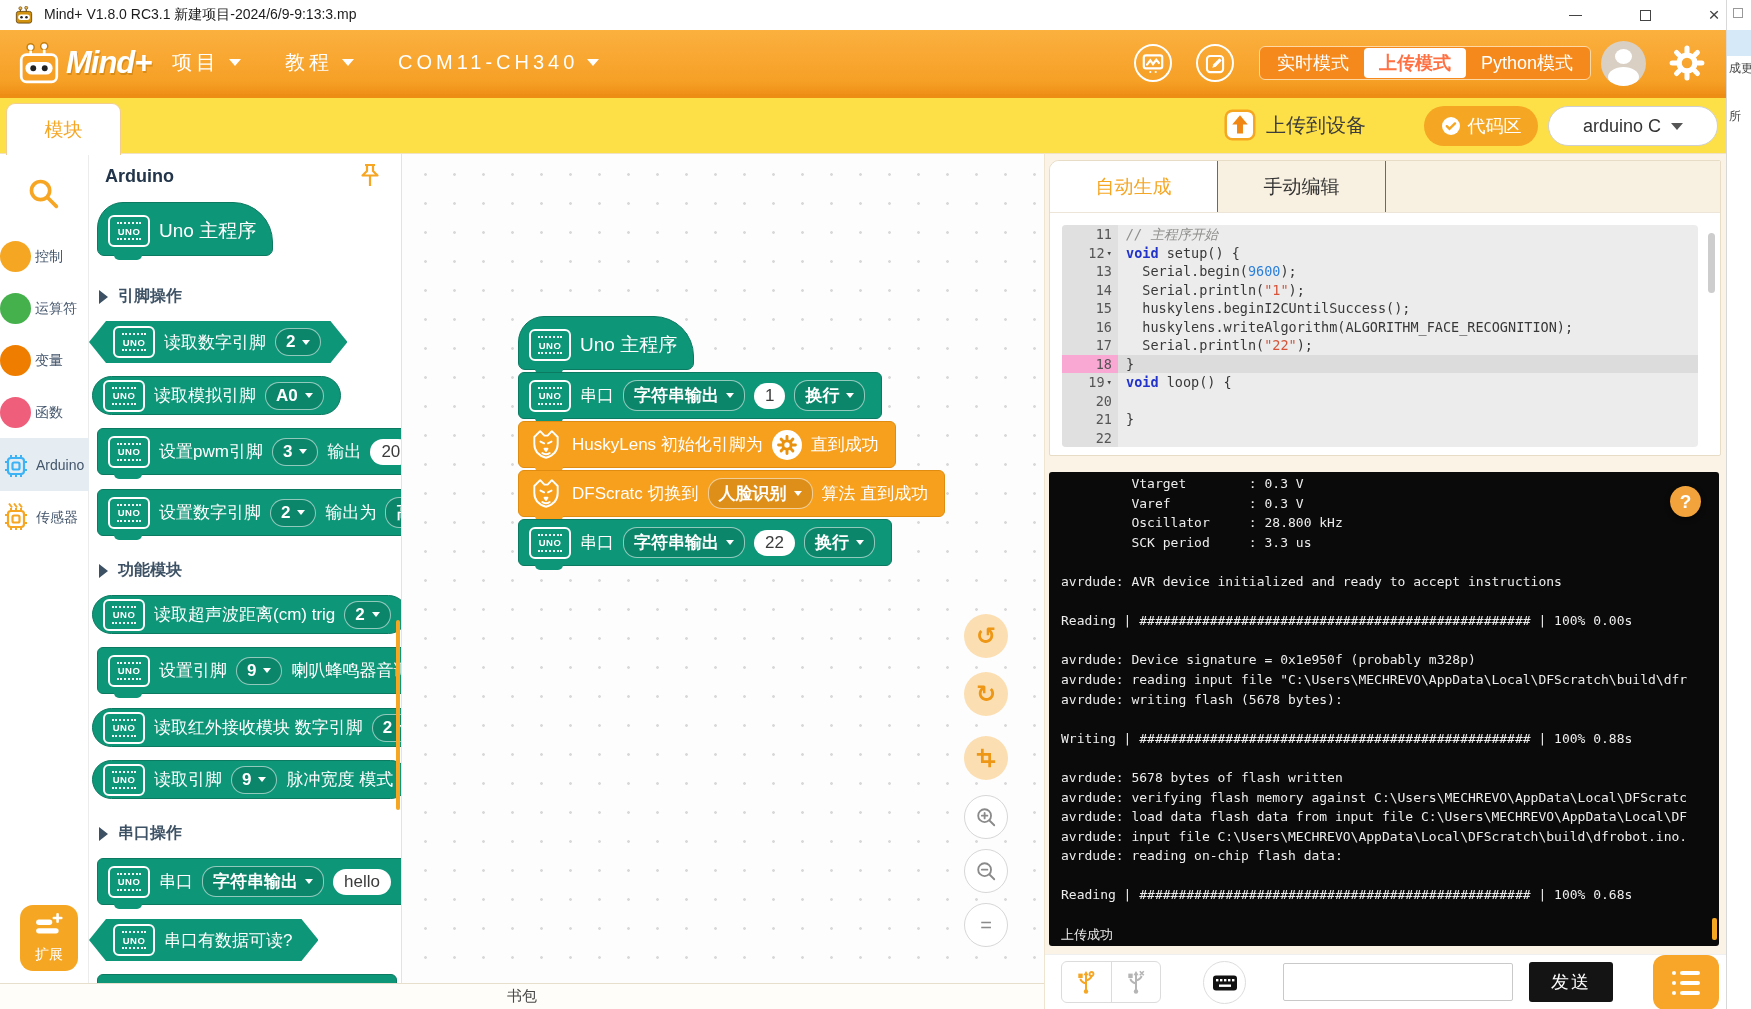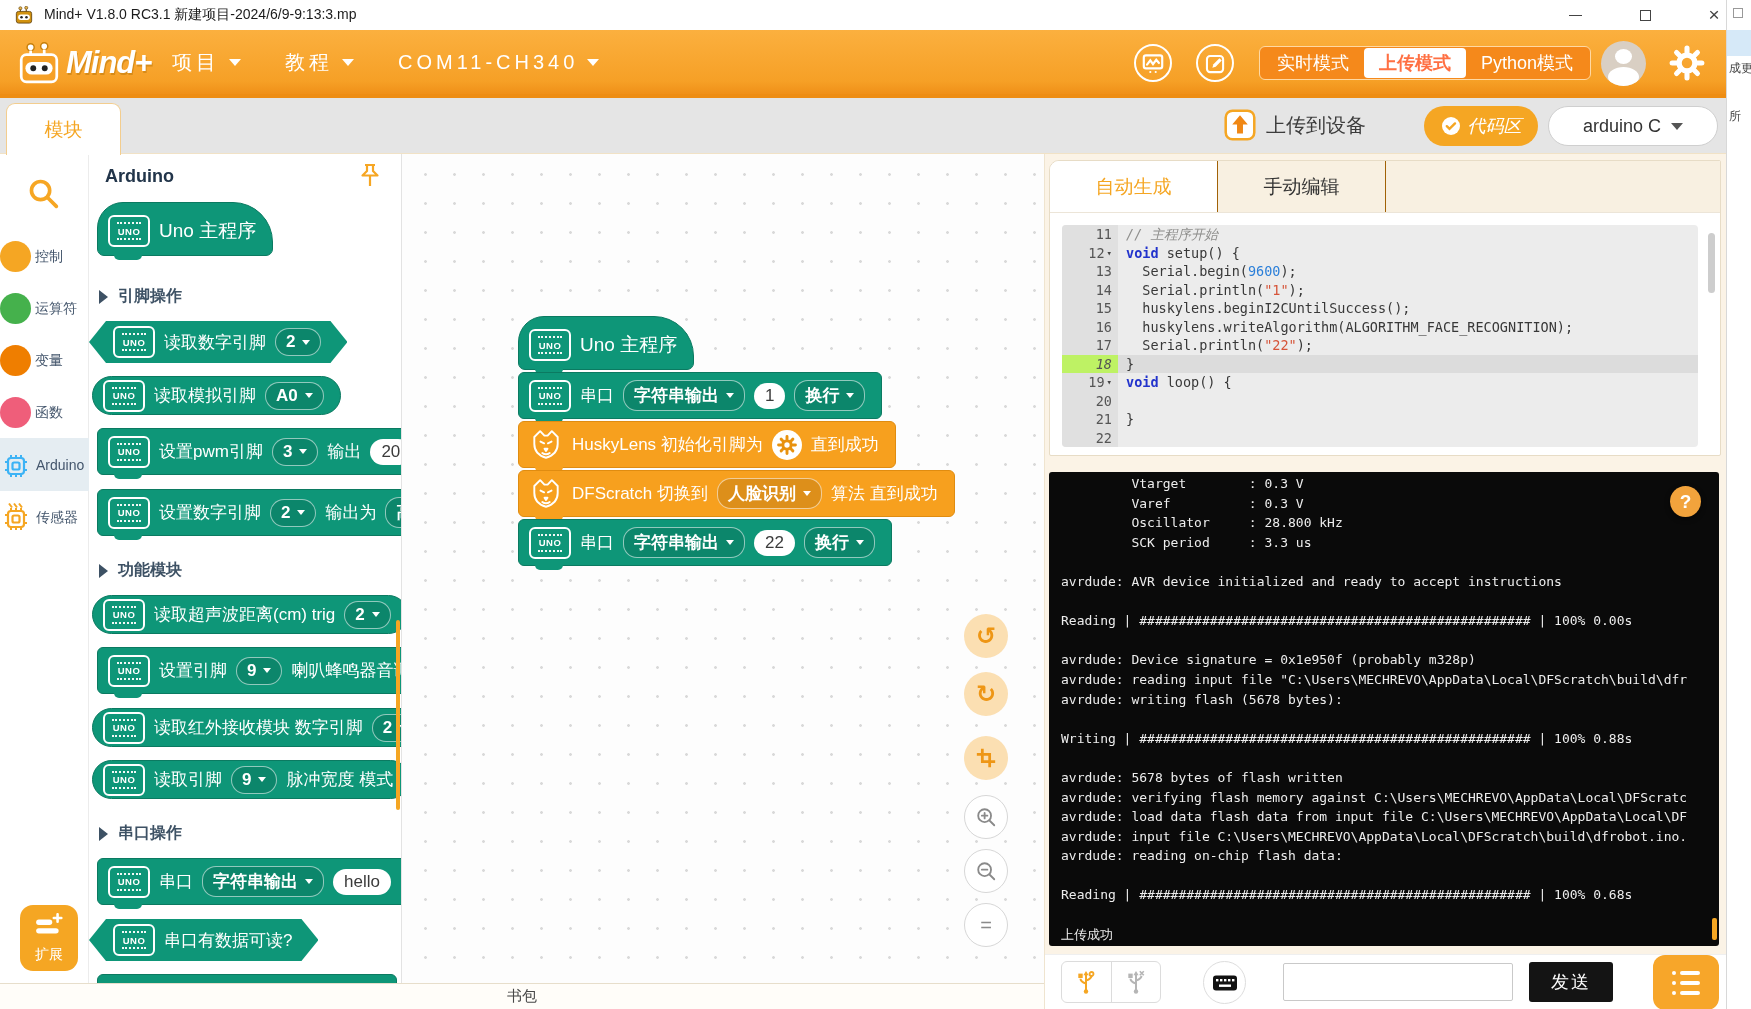--- a/index.html
+++ b/index.html
@@ -31,28 +31,28 @@
   .mode-toggle { position:absolute; left:1259px; top:16px; height:34px; display:flex; align-items:center;
     background:#f5891b; border:1px solid #ffd9a3; border-radius:6px; padding:0 2px; }
   .mode { color:#fff; font-size:18px; padding:8px 15px; height:34px; display:flex; align-items:center; }
   .mode.active { background:#fff; color:#ff7043; height:30px; border-radius:4px; font-weight:700; }
   .avatar { position:absolute; left:1601px; top:11px; width:45px; height:45px; border-radius:50%; background:#d9cfc3; overflow:hidden; }
   .avatar::before { content:""; position:absolute; left:14px; top:8px; width:17px; height:15px; border-radius:50%; background:#fff; }
   .avatar::after { content:""; position:absolute; left:7px; top:26px; width:31px; height:20px; border-radius:50%; background:#fff; }
   .hgear { position:absolute; left:1668px; top:14px; width:38px; height:38px; }
 
   
-  .subbar { position:absolute; left:0; top:98px; width:1726px; height:56px; background:#e5e5e5; border-bottom:1px solid #f1e2c6; }
+  .subbar { position:absolute; left:0; top:98px; width:1726px; height:56px; background:#fde047; border-bottom:1px solid #f1e2c6; }
   .tab-blocks { position:absolute; left:6px; top:5px; width:115px; height:52px; background:#fff;
     border:1px solid #f3cd8e; border-bottom:none; border-radius:9px 9px 0 0; color:#f5a623; font-size:19px;
     display:flex; align-items:center; justify-content:center; z-index:3; }
   .upload-grp { position:absolute; left:1224px; top:11px; display:flex; align-items:center; gap:10px; }
   .upload-grp .lbl { font-size:20px; color:#3c3c3c; }
   .pill-code { position:absolute; left:1424px; top:8px; width:114px; height:40px; border-radius:20px; background:#f5a623;
-    display:flex; align-items:center; justify-content:center; gap:7px; color:#fff; font-size:18px;font-style:italic; }
+    display:flex; align-items:center; justify-content:center; gap:7px; color:#fff; font-size:18px; }
   .pill-lang { position:absolute; left:1548px; top:8px; width:170px; height:40px; border-radius:20px; background:#fff;
     border:1px solid #cfcfcf; display:flex; align-items:center; justify-content:center; gap:10px; color:#333; font-size:18px; }
   .pill-lang .caret-down { border-top-color:#555; }
 
   
   .sidebar { position:absolute; left:0; top:154px; width:89px; height:829px; background:#fff; border-right:1px solid #ececec; }
   .search { position:absolute; left:26px; top:22px; width:34px; height:34px; }
   .cats { position:absolute; left:0; top:76px; width:89px; }
   .cat { width:89px; padding:11px 0 10px; display:flex; flex-direction:row; align-items:center; gap:4px; }
   .cat.active { background:#e5edf2; }
@@ -118,21 +118,21 @@
   .ctab { width:168px; display:flex; align-items:center; justify-content:center; font-size:19px;
     border-right:1px solid #a16207; background:#f8f0e1; color:#333; }
   .ctab.active { background:#fff; color:#f5a623; }
   .tabfill { flex:1; background:#f8f0e1; }
   .codebox { position:absolute; left:12px; top:64px; width:636px; height:222px; background:#ececec; border-radius:4px; overflow:hidden;
     font-family:"DejaVu Sans Mono", monospace; font-size:13.5px; }
   .crow { display:flex; height:18.5px; line-height:18.5px; }
   .crow.hl { background:#dcdcdc; }
   .gut { width:56px; background:#e0e0e0; color:#555; display:flex; justify-content:flex-end; align-items:center; gap:2px; padding-right:6px; flex:none; }
   .gut .fold { font-size:9px; color:#444; }
-  .crow.hl .gut { background:#bef264;font-style:italic; }
+  .crow.hl .gut { background:#f9a8d4; }
   .ccode { padding-left:8px; white-space:pre; color:#383838; }
   .tk-kw { color:#2233cc; font-weight:700; } .tk-num { color:#2b7fd9; } .tk-str { color:#d6553a; }
   .tk-comment { color:#8e8e8c; font-style:italic; } .tk-plain { color:#383838; }
   .code-scroll { position:absolute; right:5px; top:72px; width:7px; height:60px; background:#cdcdcd; border-radius:4px; }
 
   .console { position:absolute; left:4px; top:318px; width:670px; height:474px; background:#0a0a0a; border-radius:3px; overflow:hidden; }
   .console pre { margin:-4px 0 0 0; padding:6px 0 0 12px; font-family:"DejaVu Sans Mono", monospace; font-size:13px;
     line-height:19.6px; color:#ededed; white-space:pre; }
   .help-btn { position:absolute; right:18px; top:14px; width:31px; height:31px; border-radius:50%; background:#f2a33c;
     color:#fff; font-size:19px; font-weight:700; display:flex; align-items:center; justify-content:center;
@@ -523,21 +523,21 @@
           </span>
           <span class="b-text">直到成功</span>
         </div>
         <div class="blk stack orange">
           <span class="b-icon"><svg width="34" height="34" viewBox="0 0 32 32" fill="none" stroke="#fff" stroke-width="1.8" stroke-linejoin="round" stroke-linecap="round">
               <path d="M5 8.5L10.5 3l4 4.2h3L21.5 3 27 8.5V15c0 7-4.5 11-11 13C9.5 26 5 22 5 15z"></path>
               <path d="M10.8 12.8l3.4 1.6M21.2 12.8l-3.4 1.6"></path>
               <path d="M14.6 19.5h2.8L16 21.6z" fill="#fff"></path>
               <path d="M12.5 23.5c2.2 1.6 4.8 1.6 7 0"></path>
             </svg></span>
-          <span class="b-text">DFScratch 切换到</span>
+          <span class="b-text">DFScratc 切换到</span>
           <span class="b-dd">
             <em>人脸识别</em>
             <span class="caret-down sm"></span>
           </span>
           <span class="b-text">算法 直到成功</span>
         </div>
         <div class="blk stack green">
           <span class="uno-chip">
             <i></i>
             <b>UNO</b>

